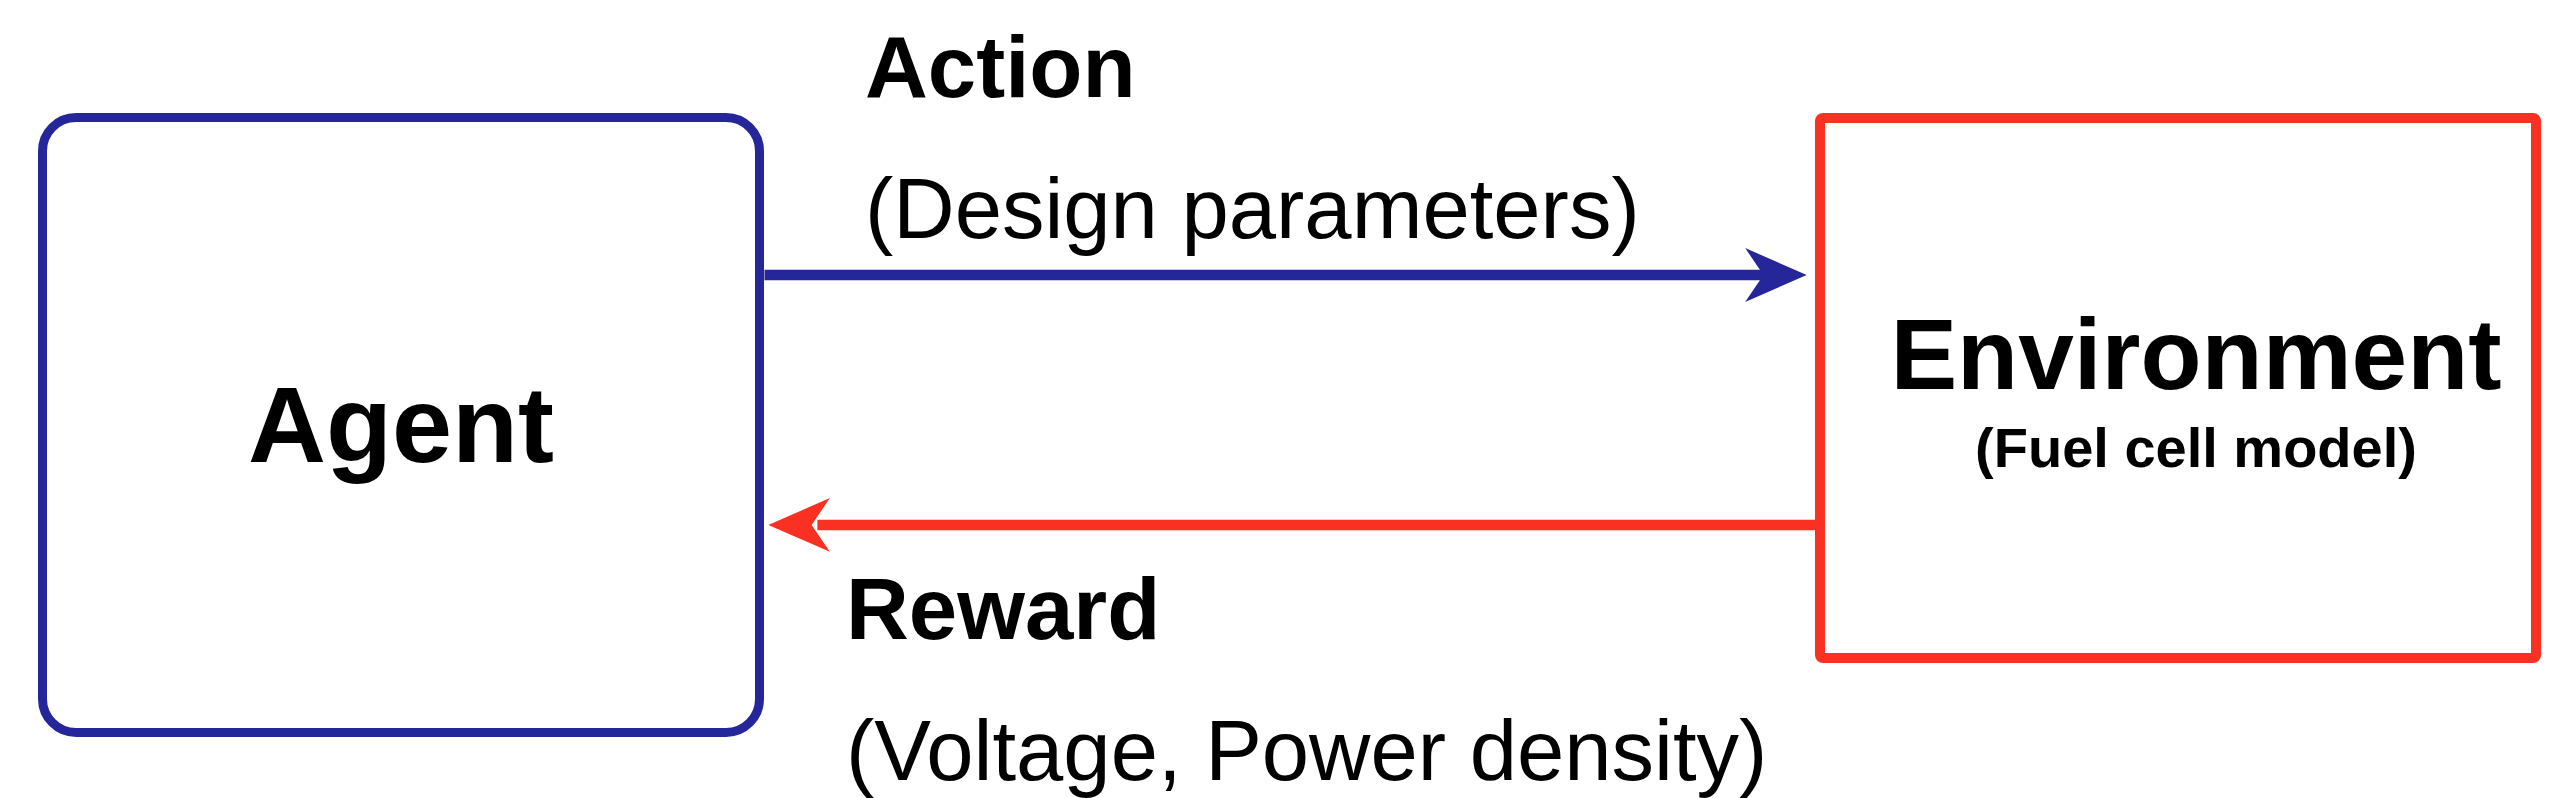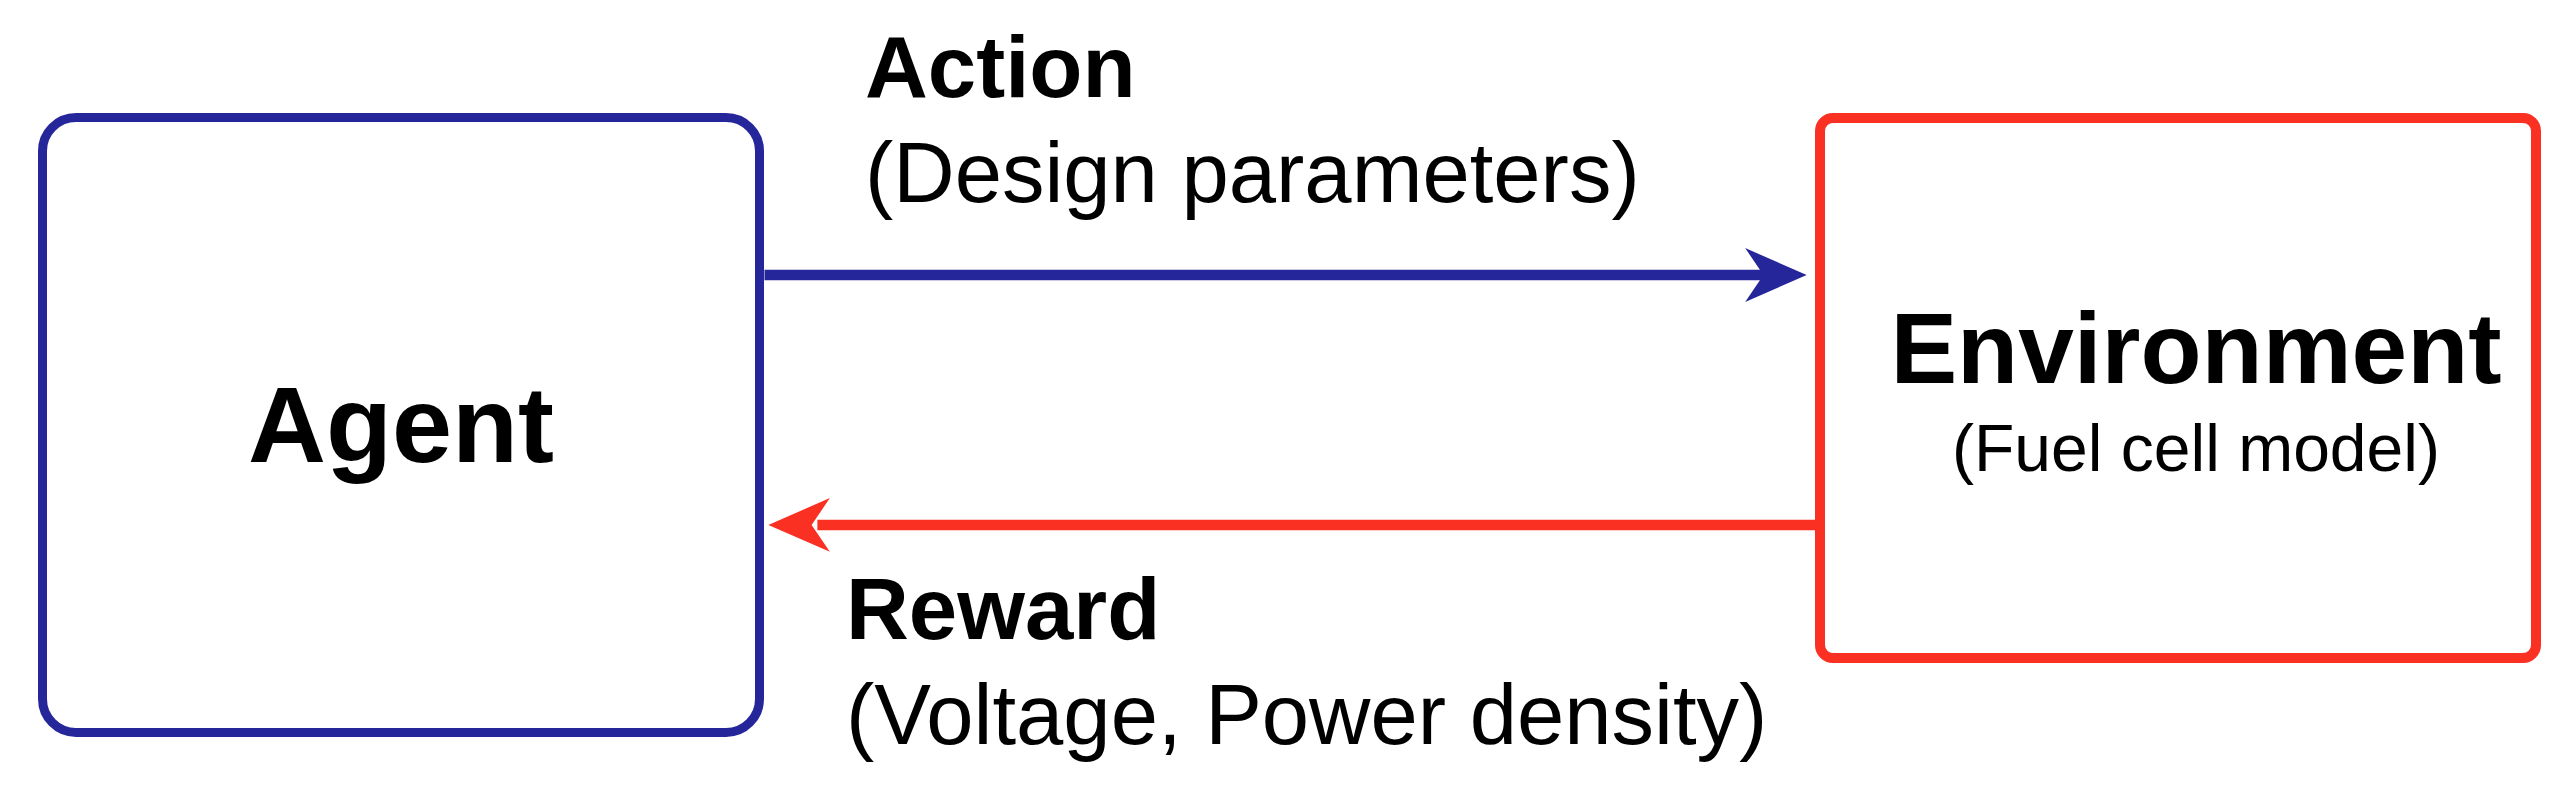--- a/index.html
+++ b/index.html
@@ -33,54 +33,55 @@
   .agent-box{
     left:38px; top:113px;
     width:726px; height:624px;
     border:9.6px solid var(--diagram-blue);
     border-radius:38px;
   }
   .environment-box{
     left:1815px; top:113px;
     width:726px; height:550px;
     border:10.6px solid var(--diagram-red);
-    border-radius:18px;
+    border-radius:8px;
     padding-left:36px;
   }
   .box-title{
     font-weight:bold;
     font-size:108px;
     line-height:1.2;
     white-space:nowrap;
   }
   .environment-box .box-title{
     font-size:100px;
   }
   .box-subtitle{
-    font-weight:normal;
-    font-size:66px;
+    font-weight:bold;
+    font-size:56px;
     line-height:1.22;
     white-space:nowrap;
   }
   .arrow-label{
     position:absolute;
     text-align:left;
     white-space:nowrap;
   }
   .action-label{ left:865px; top:9.6px;  width:837px; }
   .reward-label{ left:846px; top:552px; width:880px; }
   .arrow-label .label-main{
     font-weight:bold;
     font-size:87px;
     line-height:1.3;
   }
   .arrow-label .label-sub{
     font-weight:normal;
     font-size:85px;
     line-height:1.18;
+    margin-top:36px;
   }
   svg.arrows{
     position:absolute;
     left:0; top:0;
     width:2576px; height:798px;
     pointer-events:none;
   }
 </style>
 </head>
 <body>

